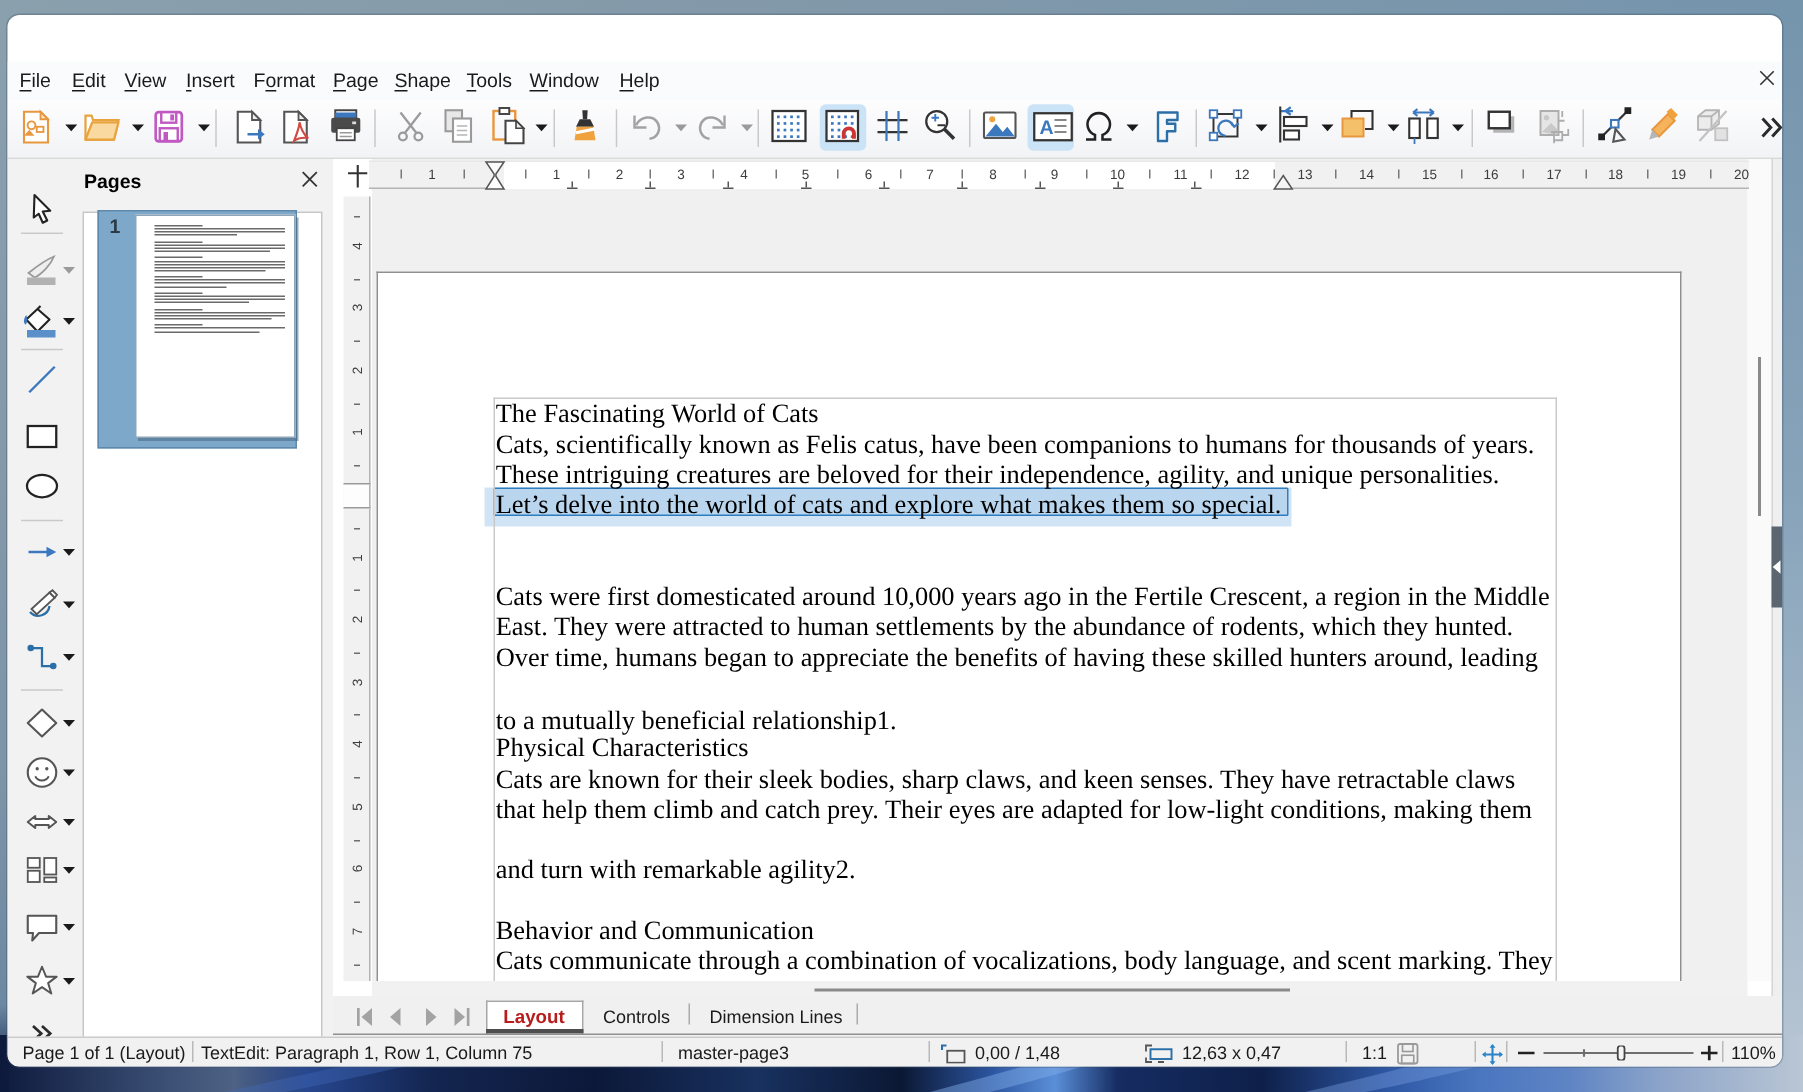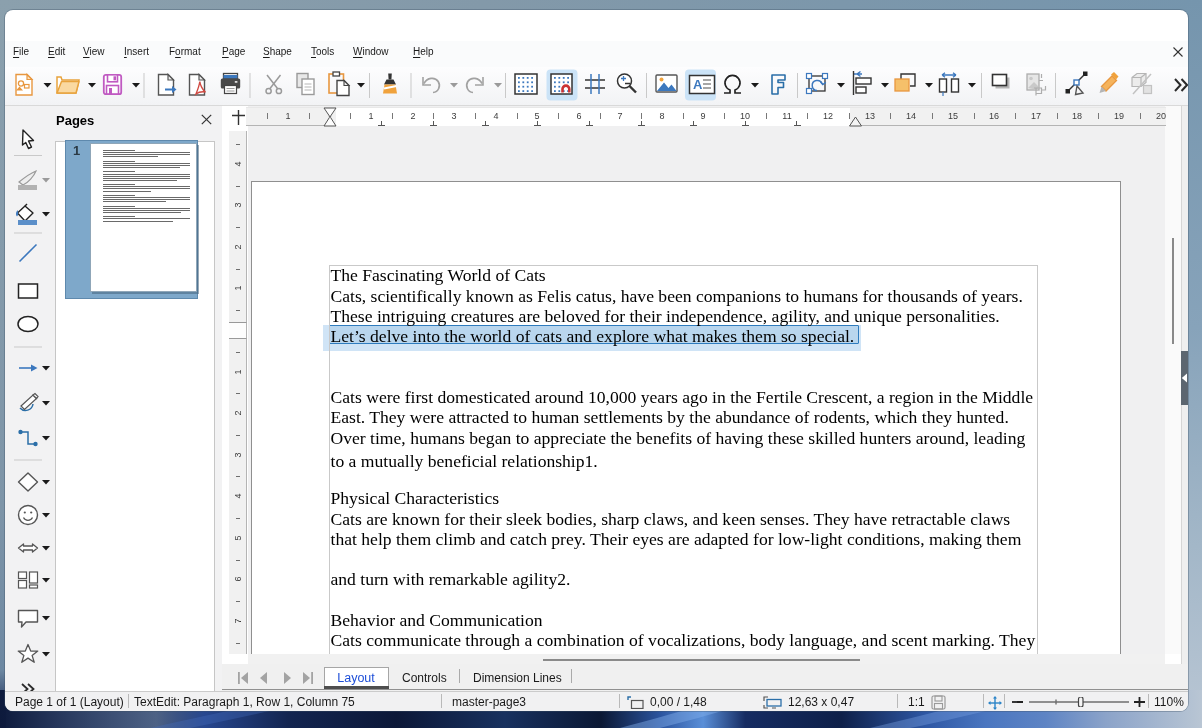--- a/index.html
+++ b/index.html
@@ -4,21 +4,21 @@
 *{margin:0;padding:0;box-sizing:border-box}
 html,body{width:1202px;height:728px;overflow:hidden}
 body{position:relative;font-family:"Liberation Sans",sans-serif;
 background:linear-gradient(90deg,#8ba0ad 0%,#8399a9 40%,#7595ad 100%);}
 .abs{position:absolute}
 #wall{position:absolute;left:0;top:690px;width:1202px;height:38px}
 #win{position:absolute;left:5px;top:10px;width:1183px;height:701px;border-radius:8px;background:#fff;overflow:hidden;box-shadow:0 0 0 1px rgba(60,80,100,.35)}
 #title{position:absolute;left:0;top:0;width:1183px;height:31px;background:#eff3f9}
 #title .tt{position:absolute;left:30px;top:8px;font-size:12px;color:#1b1b1b;letter-spacing:.2px}
 #menubar{position:absolute;left:0;top:31px;width:1183px;height:26px;background:#fafbfc}
-.mi{position:absolute;top:5px;font-size:10px;color:#1a1a1a}
+.mi{position:absolute;top:5px;font-size:13px;color:#1a1a1a}
 .mi u{text-decoration-thickness:1px;text-underline-offset:2px}
 #toolbar{position:absolute;left:0;top:57px;width:1183px;height:39px;background:linear-gradient(180deg,#fdfdfe, #f2f3f5);border-bottom:1px solid #d9d9d9}
 #leftcol{position:absolute;left:0;top:96px;width:47px;height:585px;background:#f2f2f3}
 #pagespanel{position:absolute;left:47px;top:96px;width:170px;height:585px;background:#f2f2f3}
 #pagespanel .hdr{position:absolute;left:4px;top:7px;font-size:13px;font-weight:bold;color:#000}
 #pbox{position:absolute;left:3px;top:35px;width:160px;height:555px;background:#fff;border:1px solid #c6c6c6}
 #hruler{position:absolute;left:236px;top:97px;width:925px;height:19px;background:#f1f1f1;border-bottom:1px solid #b4b4b4;border-top:1px solid #e8e8e8}
 .rn{position:absolute;font-size:9px;color:#3c3c3c;text-align:center}
 .ht{position:absolute;top:102.5px;width:1px;height:6px;background:#787878}
 .tb{position:absolute;top:111px;width:7px;height:1px;background:#555}
@@ -35,21 +35,21 @@
 #vsb{position:absolute;left:1160px;top:96px;width:16px;height:548px;background:#fafafa}
 #vsbthumb{position:absolute;left:1167px;top:228px;width:2px;height:106px;background:#8a8a8a}
 #hsb{position:absolute;left:243px;top:644px;width:917px;height:10px;background:#f1f1f1}
 #hsbthumb{position:absolute;left:538px;top:648.5px;width:317px;height:2px;background:#8a8a8a}
 #sidestrip{position:absolute;left:1176px;top:96px;width:7px;height:558px;background:#efefef;border-left:1px solid #d6d6d6}
 #sidehandle{position:absolute;left:1176px;top:341px;width:7px;height:54px;background:#5c6670}
 #tabbar{position:absolute;left:217px;top:654px;width:966px;height:27px;background:#f0f0f0}
 #tabbar .bline{position:absolute;left:0;top:24.5px;width:966px;height:1px;background:#909090}
 #tab-layout{position:absolute;left:101.5px;top:3px;width:65px;height:22px;background:#fff;border:1px solid #a6a6a6;border-bottom:none}
 #tab-layout-bar{position:absolute;left:101.5px;top:21.5px;width:65px;height:3.5px;background:#4e4e4e}
-#tab-layout span{display:block;text-align:center;margin-top:3px;font-size:12.5px;font-weight:normal;color:#1d4ed8}
+#tab-layout span{display:block;text-align:center;margin-top:3px;font-size:12.5px;font-weight:bold;color:#b91c1c}
 .tabtxt{position:absolute;top:7px;font-size:12px;color:#1a1a1a}
 .tsep{position:absolute;top:5px;width:1px;height:14px;background:#aaa}
 #status{position:absolute;left:0;top:681px;width:1183px;height:20px;background:#f1f1f2;border-top:1px solid #cbcbcb;font-size:12px;color:#1a1a1a}
 #status .st{position:absolute;top:2.5px}
 #status .ssep{position:absolute;top:2px;width:1px;height:14px;background:#b9b9b9}
 #pgnum{position:absolute;font-weight:bold;font-size:13px;color:#2b3a45}
 </style></head><body>
 <div style="position:absolute;left:0;top:0;width:6px;height:728px;background:linear-gradient(180deg,#8ba0ad,#7e95a8 70%,#6d88a2 92%,#31456b 96.5%,#141f45)"></div>
 <div style="position:absolute;right:0;top:0;width:15px;height:728px;background:linear-gradient(180deg,#7595ad,#87a3ba 45%,#a3b7c8 75%,#b9c6d4)"></div>
 <div id="wall"><svg width="1202" height="38" viewBox="0 0 1202 38">
@@ -564,21 +564,21 @@
     <div id="selglow"></div>
     <div id="selrect"></div>
     <div id="tbox"></div>
     <div class="dl" style="top:255.4px">The Fascinating World of Cats</div>
     <div class="dl" style="top:275.7px">Cats, scientifically known as Felis catus, have been companions to humans for thousands of years.</div>
     <div class="dl" style="top:295.9px">These intriguing creatures are beloved for their independence, agility, and unique personalities.</div>
     <div class="dl" style="top:316.2px">Let’s delve into the world of cats and explore what makes them so special.</div>
     <div class="dl" style="top:377.0px">Cats were first domesticated around 10,000 years ago in the Fertile Crescent, a region in the Middle</div>
     <div class="dl" style="top:397.2px">East. They were attracted to human settlements by the abundance of rodents, which they hunted.</div>
     <div class="dl" style="top:417.5px">Over time, humans began to appreciate the benefits of having these skilled hunters around, leading</div>
-    <div class="dl" style="top:441px">to a mutually beneficial relationship1.</div>
+    <div class="dl" style="top:460px">to a mutually beneficial relationship1.</div>
     <div class="dl" style="top:478.2px">Physical Characteristics</div>
     <div class="dl" style="top:518.7px">that help them climb and catch prey. Their eyes are adapted for low-light conditions, making them</div>
     <div class="dl" style="top:498.5px">Cats are known for their sleek bodies, sharp claws, and keen senses. They have retractable claws</div>
     <div class="dl" style="top:559.3px">and turn with remarkable agility2.</div>
     <div class="dl" style="top:599.7px">Behavior and Communication</div>
     <div class="dl" style="top:620.0px">Cats communicate through a combination of vocalizations, body language, and scent marking. They</div>
     <div id="vsb"></div>
     <div id="vsbthumb"></div>
     <div id="hsb"></div>
     <div id="hsbthumb"></div>

